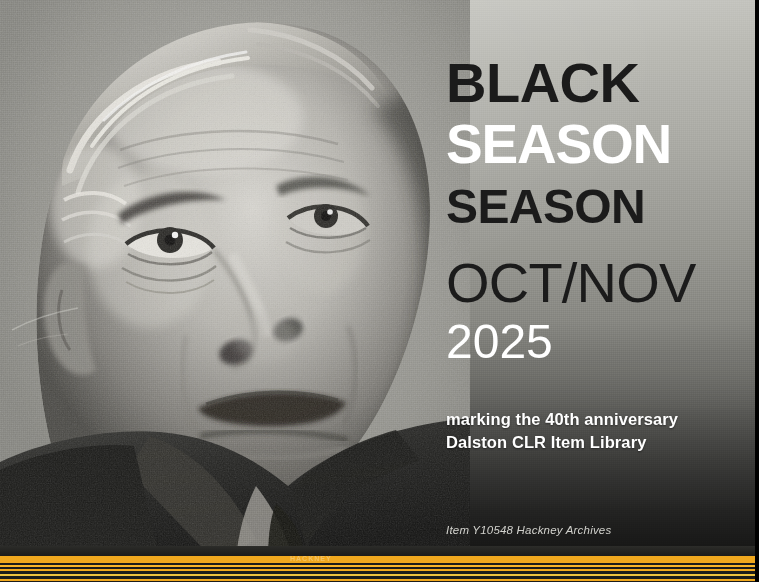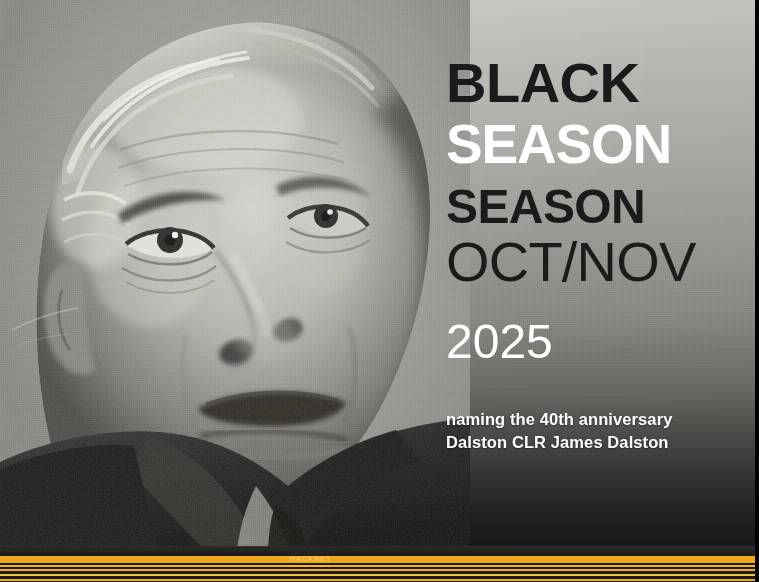--- a/index.html
+++ b/index.html
@@ -102,21 +102,21 @@
     line-height: 1.0;
     letter-spacing: 0px;
     margin: 0;
     color: #ffffff;
     white-space: nowrap;
   }
 
   .hl-black   { position: absolute; left: 0;  top: 0;   }
   .hl-history { position: absolute; left: 0;  top: 62px; }
   .hl-season  { position: absolute; left: 0;  top: 128px;}
-  .hl-octnov  { position: absolute; left: 0;  top: 178px;}
+  .hl-octnov  { position: absolute; left: 0;  top: 199px;}
   .hl-year    { position: absolute; left: 0;  top: 262px;}
 
   
   .bodycopy {
     position: absolute;
     left: 446px;
     top: 408px;
     width: 290px;
     color: #ffffff;
     font-weight: 700;
@@ -362,24 +362,25 @@
 
   <div class="headline">
     <p class="h-line h-dark hl-black">BLACK</p>
     <p class="h-line h-light h-history hl-history">SEASON</p>
     <p class="h-line h-dark h-season hl-season">SEASON</p>
     <p class="h-thin h-dark hl-octnov">OCT/NOV</p>
     <p class="h-year hl-year">2025</p>
   </div>
 
   <div class="bodycopy">
-    <div>naming the 40th anniversary</div>
-    <div>Dalston CLR James Dalston</div>
+    <div>marking the 40th anniversary</div>
+    <div>Dalston CLR Item Library</div>
   </div>
 
+  <div class="credit">Item Y10548 Hackney Archives</div>
 
   <div class="footer">
     <div class="footer-top-shadow"></div>
     <div class="stripe s1"></div>
     <div class="stripe s2"></div>
     <div class="stripe s3"></div>
     <div class="stripe s4"></div>
     <div class="stripe s5"></div>
     <div class="footer-ghost">HACKNEY</div>
   </div>

